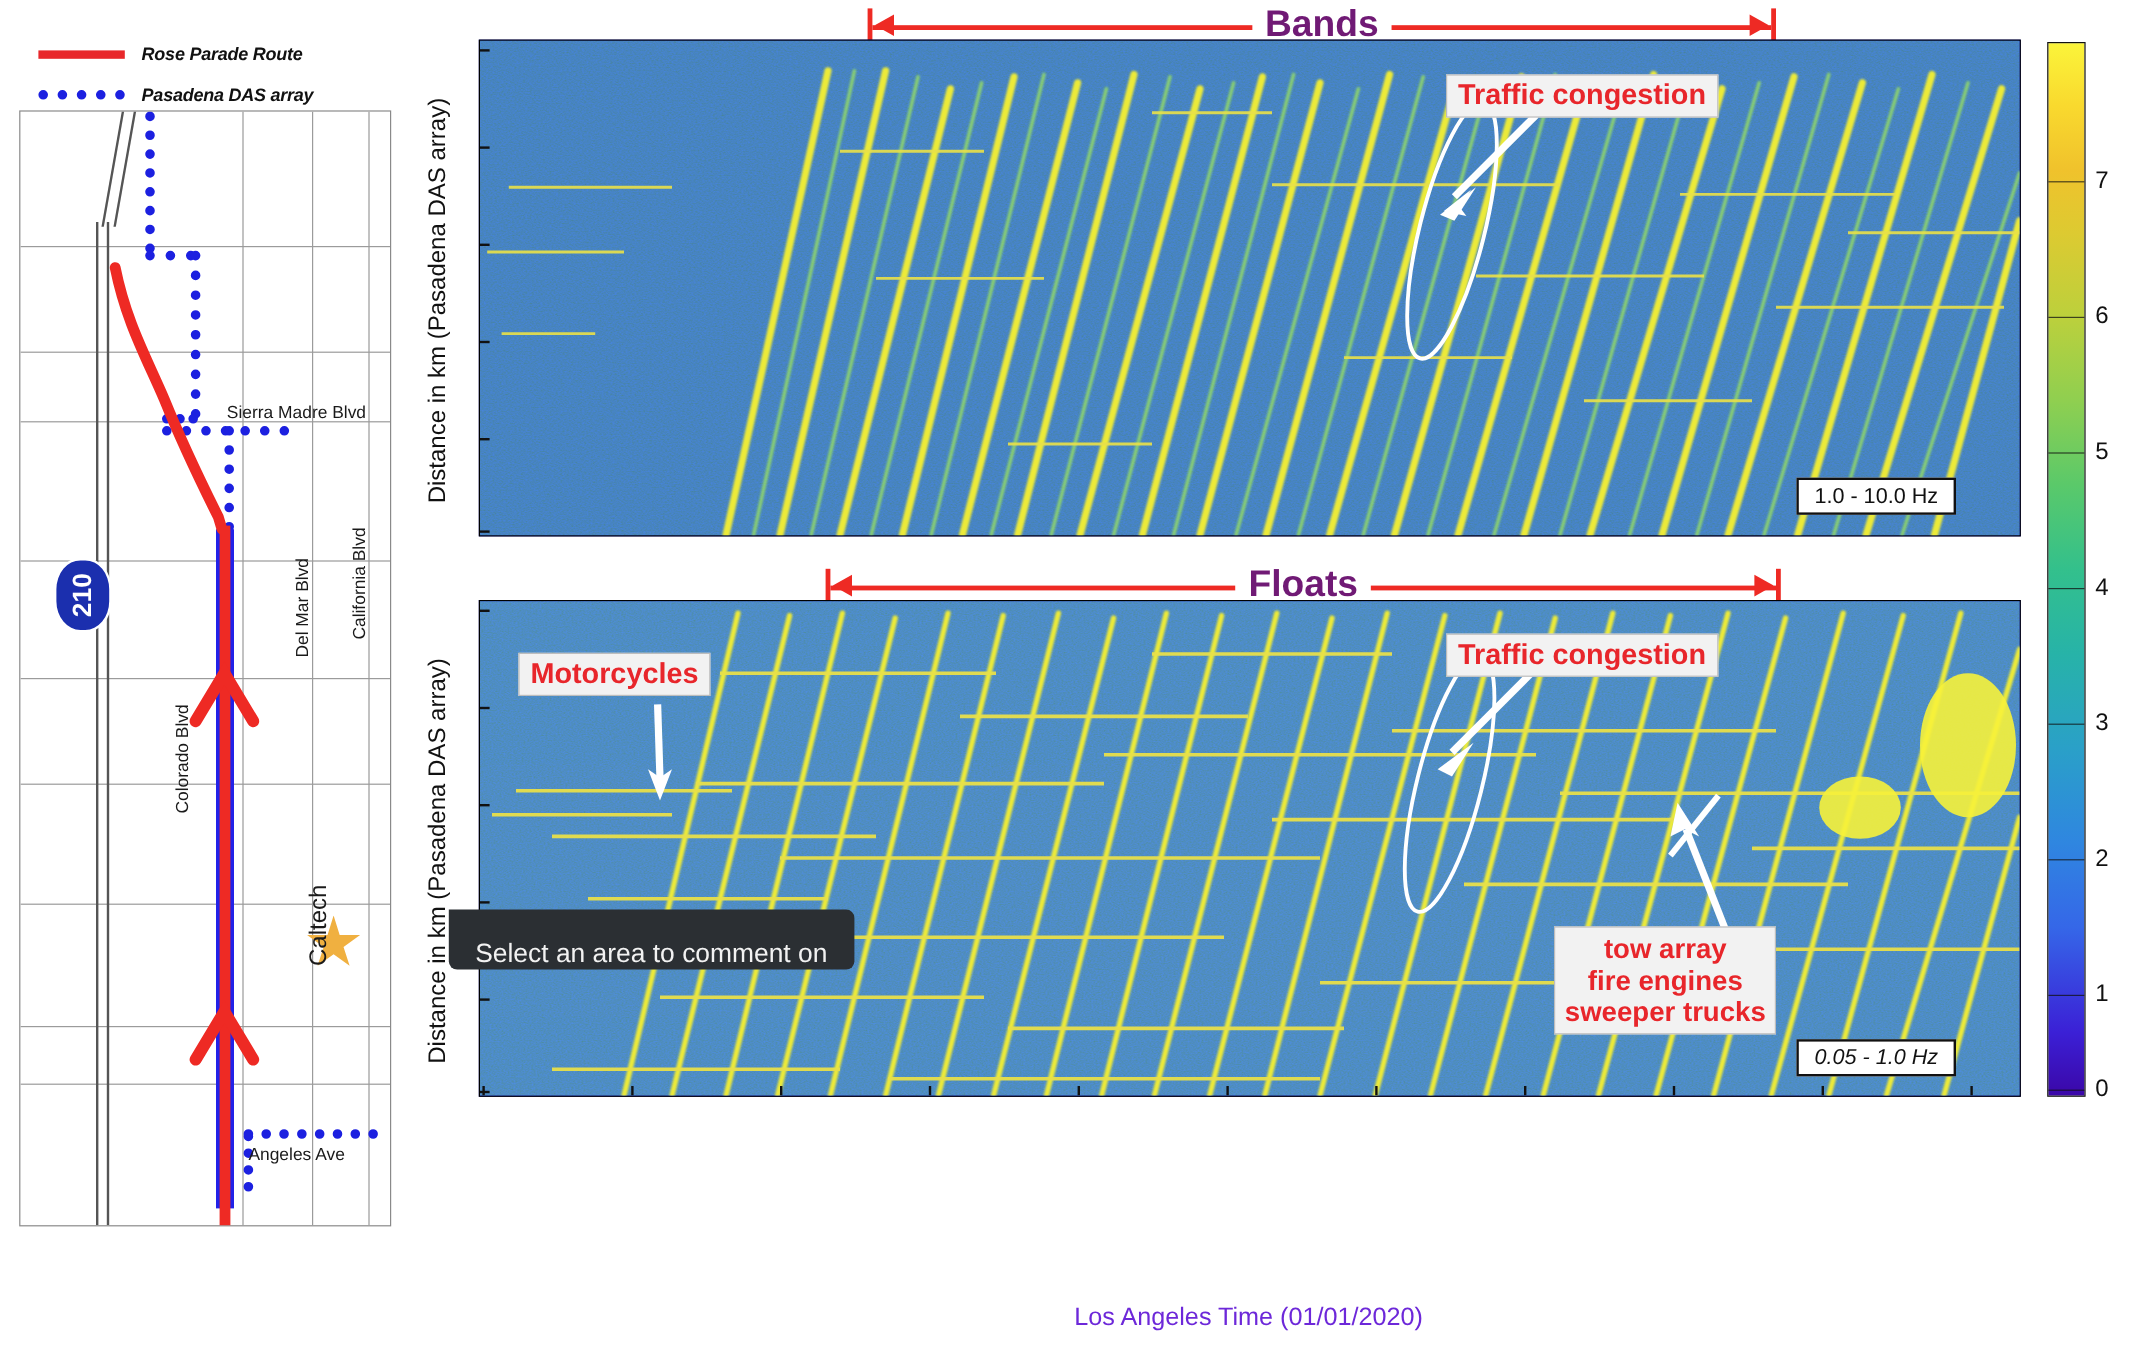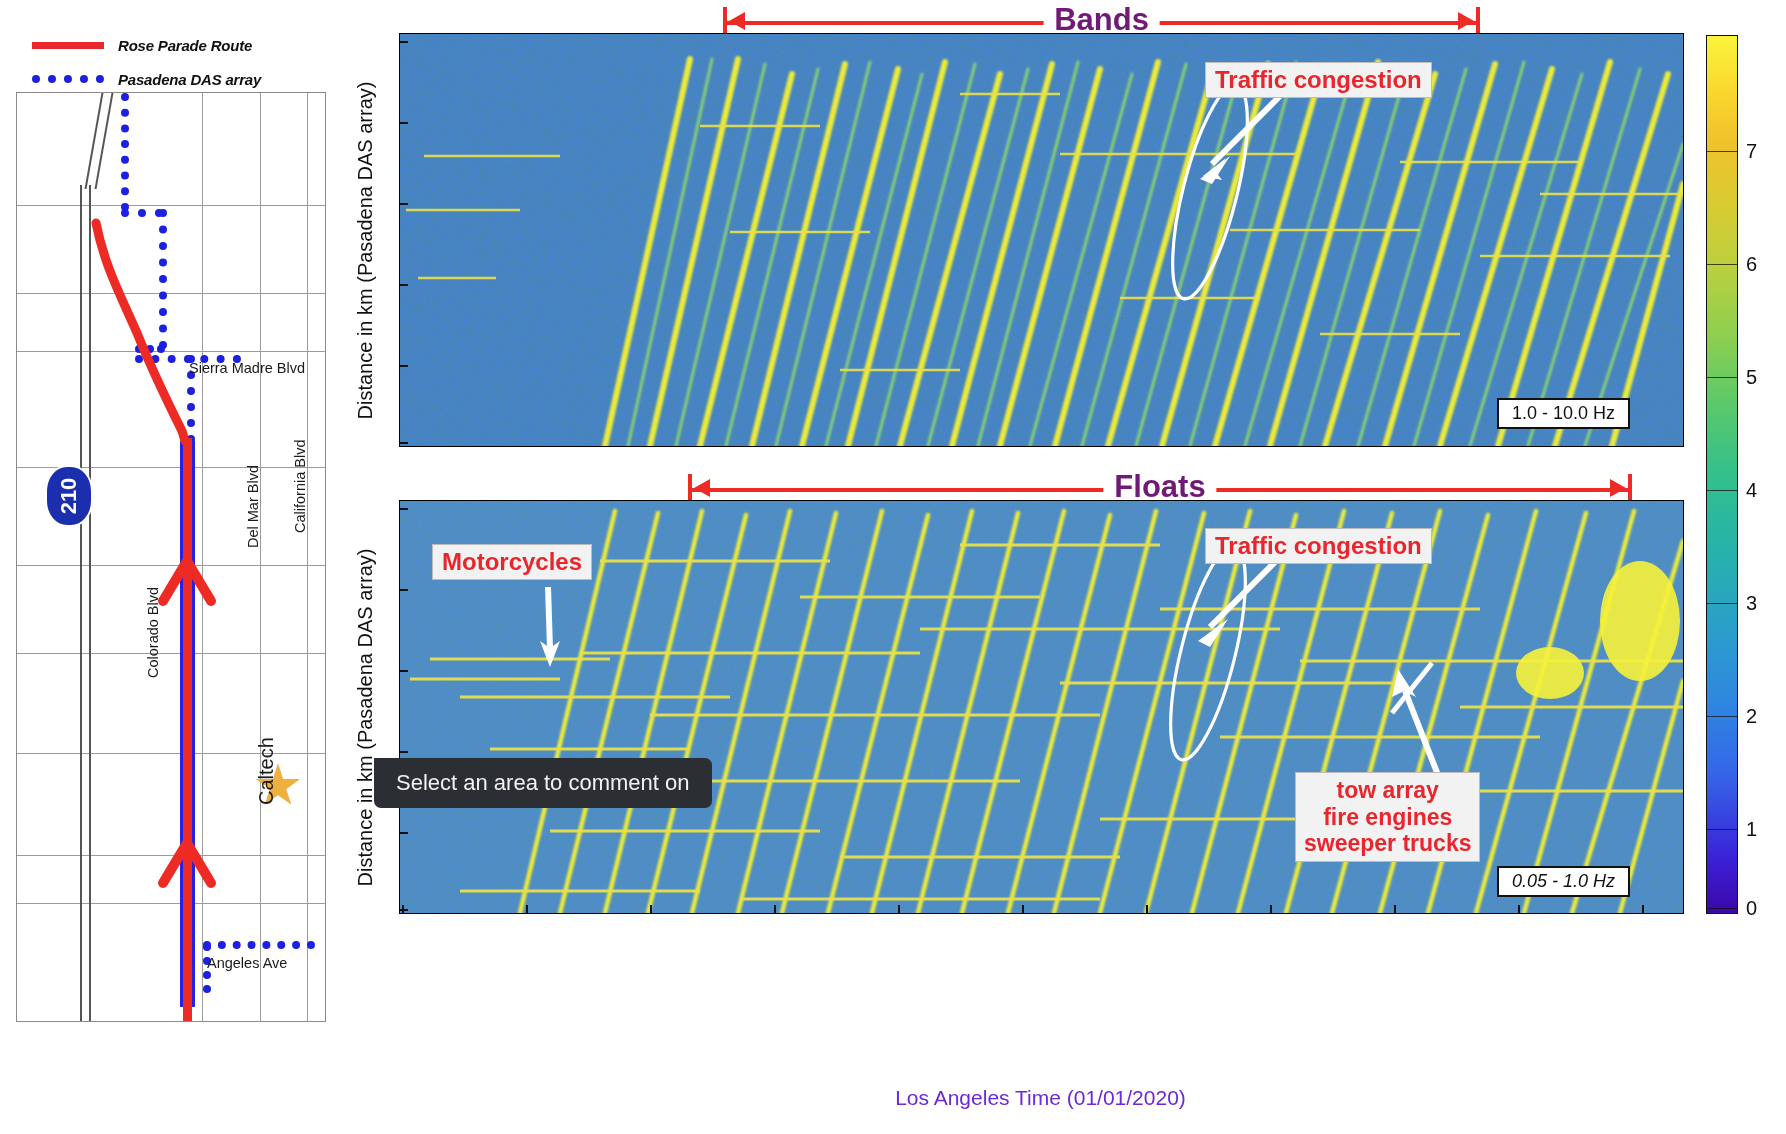--- a/index.html
+++ b/index.html
@@ -71,21 +71,21 @@
   #cbar{position:absolute;left:1706px;top:35px;width:30px;height:877px;border:1.4px solid #111;
         background:linear-gradient(to top,
           #3b07a8 0%, #3b20d6 6%, #3567e8 16%, #2f86e0 24%, #2aa0c8 33%,
           #27b3a8 42%, #33c08c 50%, #5ac96a 58%, #8fcf50 66%, #bcd03c 74%,
           #ddca31 82%, #f0c22c 88%, #f9d92e 94%, #fbf43a 100%);}
   .cbtick{position:absolute;left:100%;margin-left:9px;font-size:20px;color:#111;transform:translateY(-50%);}
   .cbmark{position:absolute;left:0;width:30px;height:1.4px;background:#111;opacity:.75;}
 
   
   #tooltip{position:absolute;left:374px;top:758px;height:50px;background:#2b2f33;border-radius:7px;
-           display:flex;align-items:center;padding:0 22px;color:#f2f2f2;font-size:22px;
+           display:flex;align-items:flex-end;padding:0 22px;color:#f2f2f2;font-size:22px;
            border-top-left-radius:0;}
 </style>
 </head>
 <body>
 
 <div class="abs" id="map-panel">
 
   <div class="abs" id="legend">
     <div class="legend-row">
       <span class="legend-swatch sw-solid"></span>
@@ -139,21 +139,21 @@
       <path d="M146 790 L170 750 L194 790" stroke="#ee2a24" stroke-width="10" fill="none" stroke-linecap="round"></path>
     </svg>
 
     <div id="i210">
       <span>210</span>
     </div>
 
     <div id="star"></div>
     <div class="street-label vert-label" style="left:238px;top:712px;font-size:20px;">Caltech</div>
 
-    <div class="street-label" style="left:172px;top:243px;margin-top:24px;">Sierra Madre Blvd</div>
+    <div class="street-label" style="left:172px;top:243px;">Sierra Madre Blvd</div>
     <div class="street-label vert-label" style="left:275px;top:440px;">California Blvd</div>
     <div class="street-label vert-label" style="left:228px;top:455px;">Del Mar Blvd</div>
     <div class="street-label vert-label" style="left:128px;top:585px;">Colorado Blvd</div>
     <div class="street-label" style="left:190px;top:862px;">Angeles Ave</div>
   </div>
 </div>
 
 <div class="hdr" style="left:723px;top:5px;width:757px;">
   <div class="hdr-cap" style="left:0;"></div>
   <div class="hdr-cap" style="right:0;"></div>
@@ -264,21 +264,21 @@
     <div class="ytickmark"></div>
     </div>
   <div style="position:absolute;left:0;top:408px;">
     <div class="ytickmark"></div>
     </div>
 </div>
 
 <div class="callout" style="left:1205px;top:62px;">Traffic congestion</div>
 <div class="freqbox" style="left:1497px;top:398px;">1.0 - 10.0 Hz</div>
 
-<div class="hdr" style="left:688px;top:472px;width:944px;">
+<div class="hdr" style="left:688px;top:472px;width:796px;">
   <div class="hdr-cap" style="left:0;"></div>
   <div class="hdr-cap" style="right:0;"></div>
   <div class="hdr-line" style="left:4px;right:4px;"></div>
   <div class="hdr-arw l" style="left:6px;"></div>
   <div class="hdr-arw r" style="right:6px;"></div>
   <div class="hdr-txt" style="left:50%;transform:translateX(-50%);">Floats</div>
 </div>
 
 <div class="ylabel" style="left:175px;top:706px;width:380px;text-align:center;">Distance  in km (Pasadena DAS array)</div>
 

